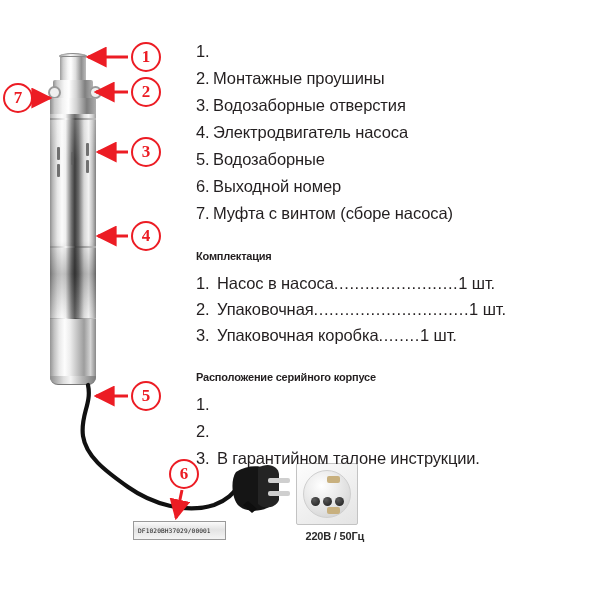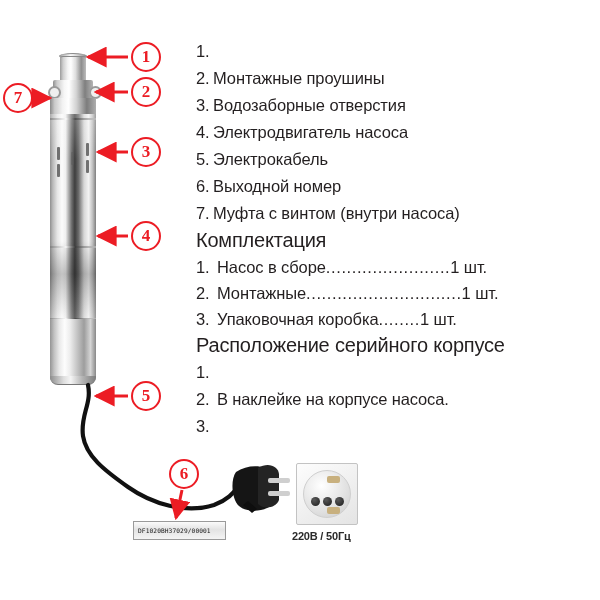--- a/index.html
+++ b/index.html
@@ -6,21 +6,21 @@
   body{width:600px;height:600px;position:relative;overflow:hidden;
        font-family:"Liberation Sans","DejaVu Sans",sans-serif;color:#231f20;}
   .stage{position:absolute;left:0;top:0;width:600px;height:600px;}
 
   
   .txtcol{position:absolute;left:196px;top:38px;width:400px;}
   .lrow{display:flex;align-items:baseline;font-size:16.5px;line-height:27px;
         letter-spacing:-0.1px;white-space:nowrap;}
   .lnum{width:17px;flex:0 0 17px;}
   .ltxt{}
-  .head{font-weight:normal;font-size:20px;line-height:27px;margin-top:0;
+  .head{font-weight:bold;font-size:11px;line-height:27px;margin-top:16px;
         letter-spacing:-0.2px;white-space:nowrap;}
 
   .krow{display:flex;align-items:baseline;font-size:16.5px;line-height:26px;
         white-space:nowrap;letter-spacing:-0.1px;}
   .knum{width:21px;flex:0 0 21px;}
   .kname{}
   .kdots{flex:0 0 auto;letter-spacing:0.6px;overflow:hidden;}
   .kqty{}
 
   .srow{display:flex;align-items:baseline;font-size:16.5px;line-height:27px;
@@ -90,21 +90,21 @@
   .socket{position:absolute;left:296px;top:463px;width:62px;height:62px;
       background:linear-gradient(145deg,#fdfdfd,#e4e4e4);border:1px solid #c3c3c3;
       box-sizing:border-box;border-radius:2px;}
   .sockface{position:absolute;left:6px;top:6px;width:48px;height:48px;border-radius:50%;
       background:radial-gradient(circle at 38% 32%,#ffffff,#e0e0e0 62%,#c9c9c9 100%);
       border:1px solid #cfcfcf;box-sizing:border-box;}
   .hole{position:absolute;width:9px;height:9px;border-radius:50%;
       background:radial-gradient(circle at 35% 30%,#5a5a5a,#1b1b1b);top:26px;}
   .clip{position:absolute;left:23px;width:13px;height:7px;background:#c8b07e;
       border-radius:2px;}
-  .voltlbl{position:absolute;left:292px;top:530px;width:72px;text-align:left;
+  .voltlbl{position:absolute;left:292px;top:530px;width:72px;text-align:right;
       font-size:11px;font-weight:bold;color:#2a2a2a;letter-spacing:-.2px;}
 </style>
 </head>
 <body>
 
 <div class="stage">
 
   <div class="pump">
     <div class="nozzletop"></div>
     <div class="nozzle"></div>
@@ -193,62 +193,62 @@
       <div class="lrow">
         <span class="lnum">3.</span>
         <span class="ltxt">Водозаборные отверстия</span>
       </div>
       <div class="lrow">
         <span class="lnum">4.</span>
         <span class="ltxt">Электродвигатель насоса</span>
       </div>
       <div class="lrow">
         <span class="lnum">5.</span>
-        <span class="ltxt">Электрокабель</span>
+        <span class="ltxt">Водозаборные</span>
       </div>
       <div class="lrow">
         <span class="lnum">6.</span>
         <span class="ltxt">Выходной номер</span>
       </div>
       <div class="lrow">
         <span class="lnum">7.</span>
-        <span class="ltxt">Муфта с винтом (внутри насоса)</span>
+        <span class="ltxt">Муфта с винтом (сборе насоса)</span>
       </div>
     </div>
 
     <div class="head">Комплектация</div>
     <div>
       <div class="krow">
         <span class="knum">1.</span>
-        <span class="kname">Насос в сборе</span>
+        <span class="kname">Насос в насоса</span>
         <span class="kdots">........................</span>
         <span class="kqty">1 шт.</span>
       </div>
       <div class="krow">
         <span class="knum">2.</span>
-        <span class="kname">Монтажные</span>
+        <span class="kname">Упаковочная</span>
         <span class="kdots">..............................</span>
         <span class="kqty">1 шт.</span>
       </div>
       <div class="krow">
         <span class="knum">3.</span>
         <span class="kname">Упаковочная коробка</span>
         <span class="kdots">........</span>
         <span class="kqty">1 шт.</span>
       </div>
     </div>
 
     <div class="head">Расположение серийного корпусе</div>
     <div>
       <div class="srow">
         <span class="snum">1.</span>
       </div>
       <div class="srow">
         <span class="snum">2.</span>
-        <span>В наклейке на корпусе насоса.</span>
       </div>
       <div class="srow">
         <span class="snum">3.</span>
+        <span>В гарантийном талоне инструкции.</span>
       </div>
     </div>
 
   </div>
 </div>
 
 </body></html>

